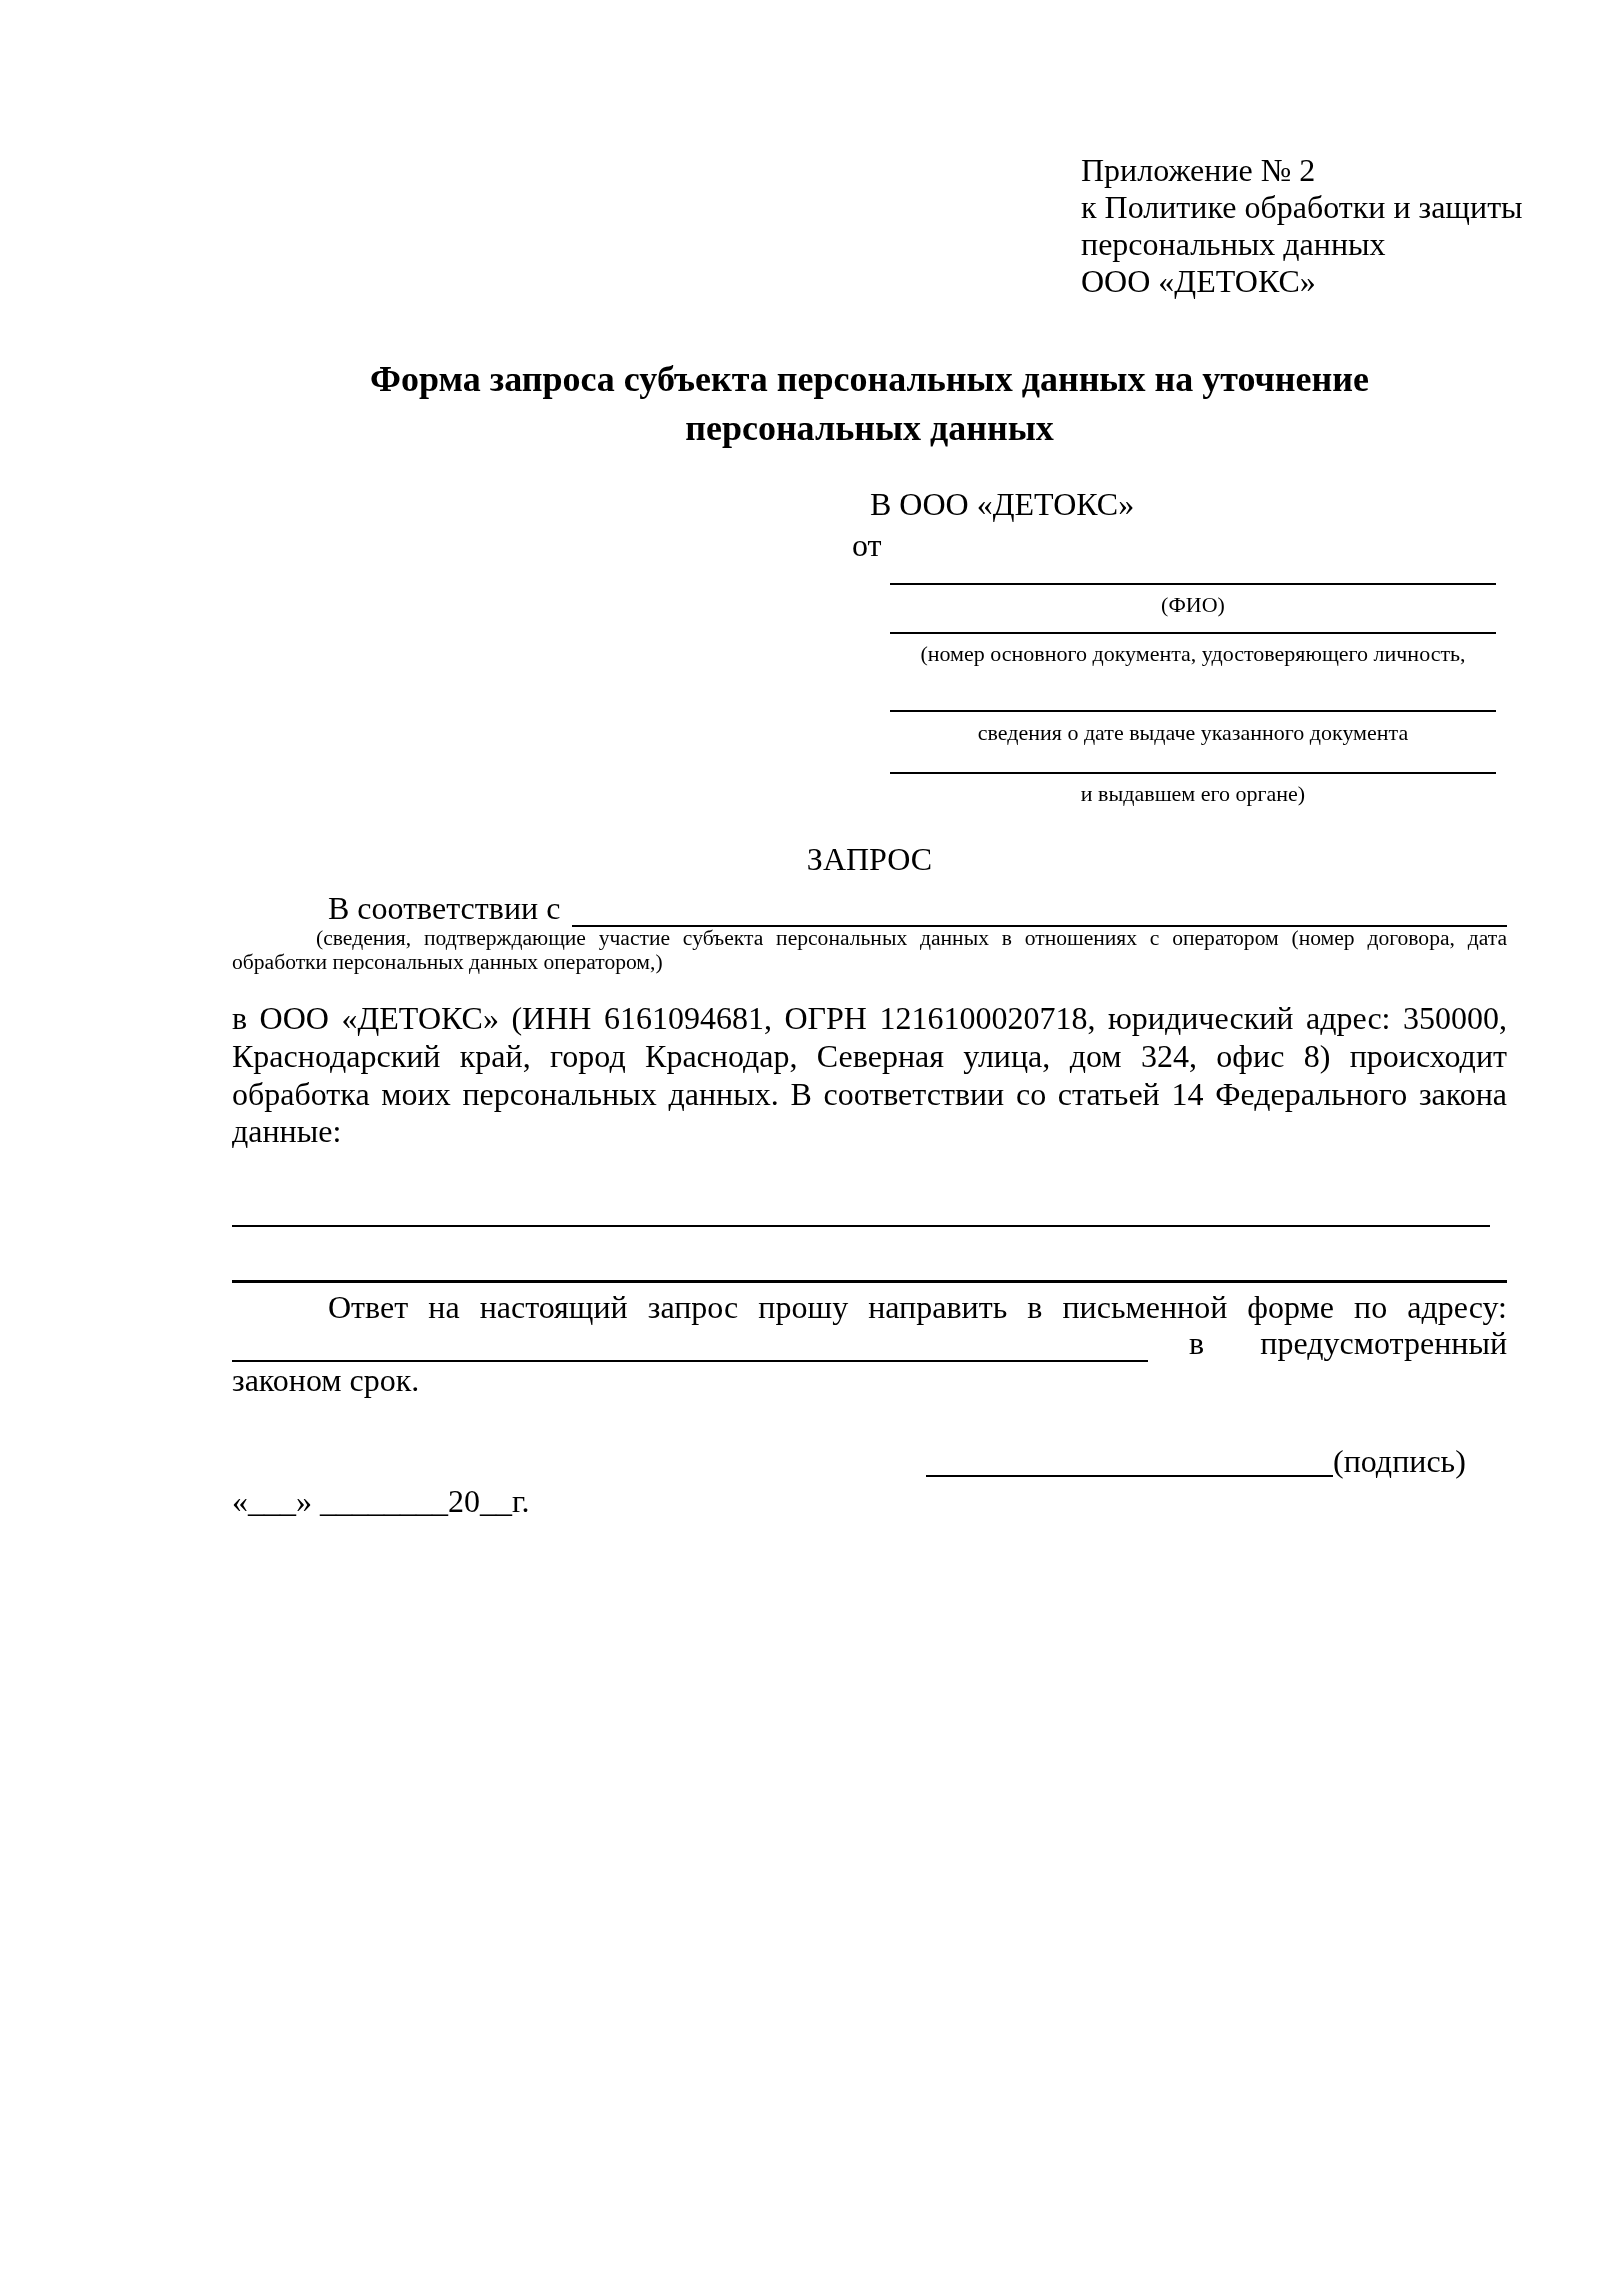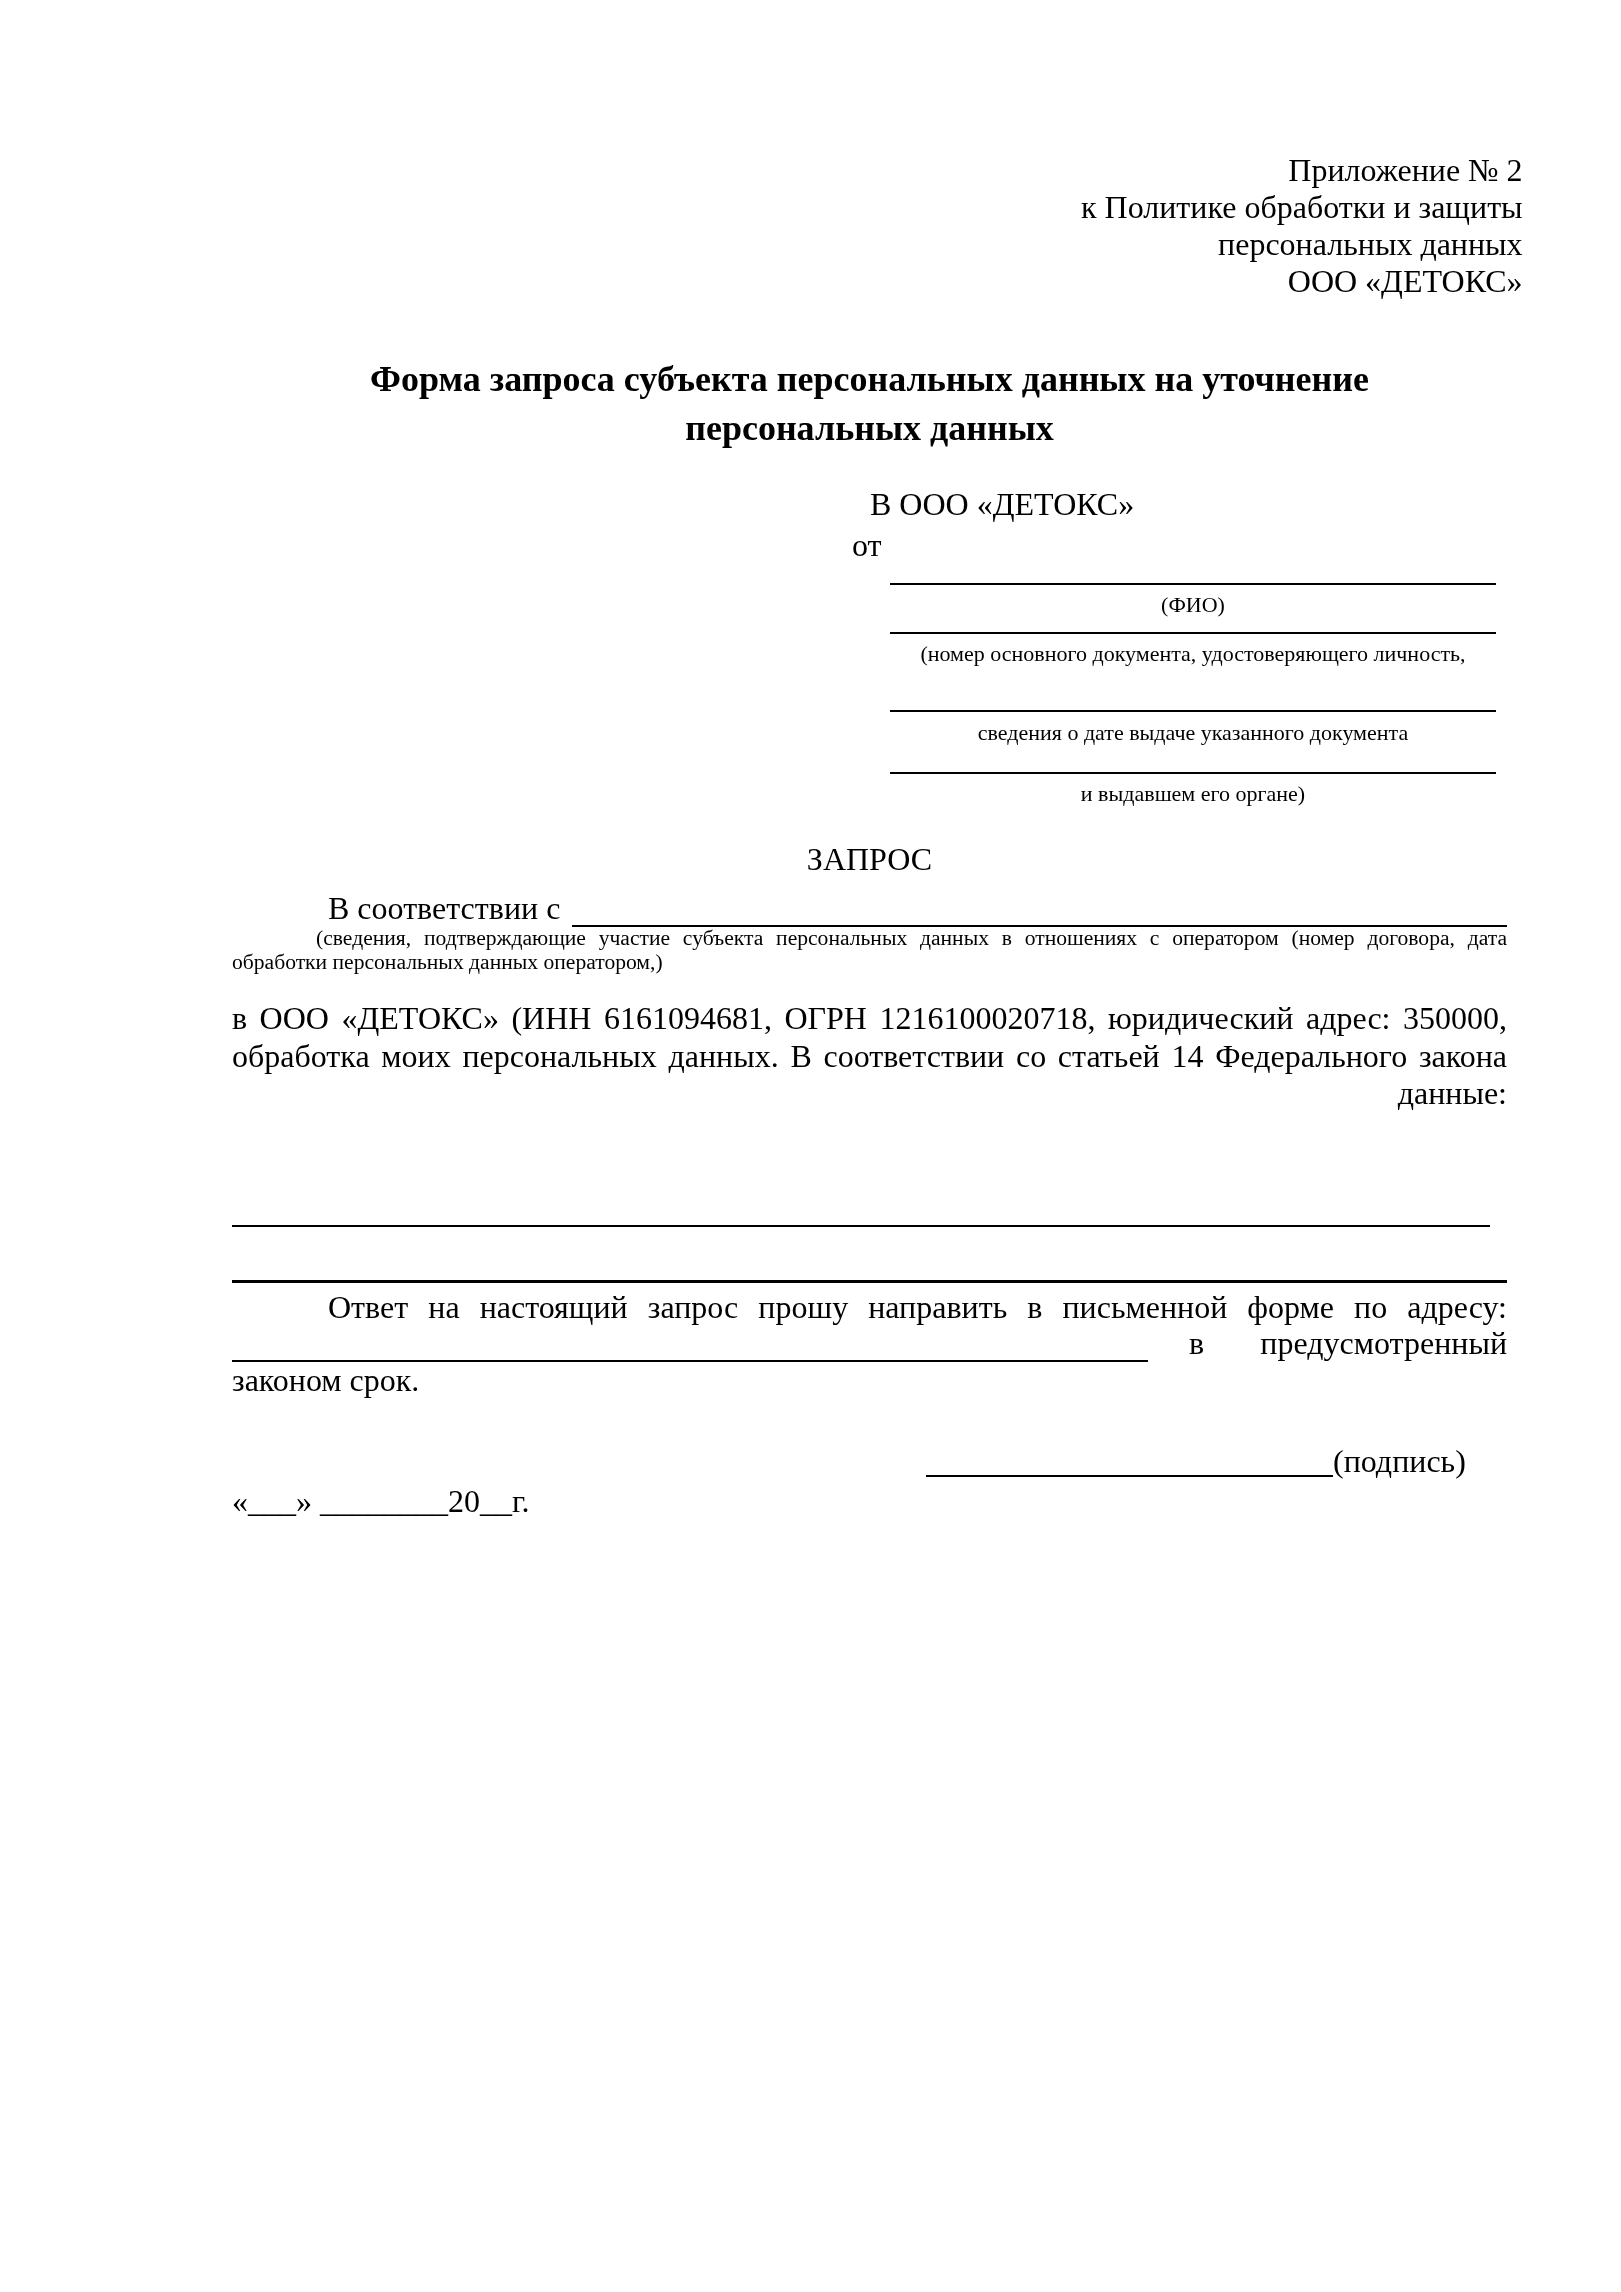--- a/index.html
+++ b/index.html
@@ -5,21 +5,21 @@
   html,body{margin:0;padding:0;background:#e8e8e8;}
   .page{
     position:relative;
     width:1621px;height:2293px;
     background:#ffffff;
     font-family:"Liberation Serif","DejaVu Serif",serif;
     color:#000;
     overflow:hidden;
   }
   .abs{position:absolute;}
-  .t{font-size:32px;line-height:37px;white-space:nowrap;text-align:right;}
+  .t{font-size:32px;line-height:37px;white-space:nowrap;}
   .small{font-size:21.6px;line-height:24px;}
   .lbl{font-size:22px;line-height:29px;text-align:center;white-space:nowrap;}
   .jline{font-size:32px;line-height:38px;text-align:justify;text-align-last:justify;white-space:normal;}
   .jsmall{font-size:21.6px;line-height:24px;text-align:justify;text-align-last:justify;white-space:normal;}
   .blankline{border-bottom:2.9px solid #000;}
   .title{font-size:36px;line-height:49px;font-weight:bold;text-align:center;}
   .flexrow{display:flex;align-items:flex-end;}
 </style>
 </head>
 <body>
@@ -60,20 +60,21 @@
     <span class="blankline" style="flex:1;height:31px;margin-left:11.8px;"></span>
   </div>
 
   <div class="abs" style="left:232px;top:926px;width:1275px;">
     <div class="jsmall" style="text-indent:84px;">(сведения, подтверждающие участие субъекта персональных данных в отношениях с оператором (номер договора, дата</div>
     <div class="small">обработки персональных данных оператором,)</div>
   </div>
 
   <div class="abs" style="left:232px;top:999px;width:1275px;">
     <div class="jline">в ООО «ДЕТОКС» (ИНН 6161094681, ОГРН 1216100020718, юридический адрес: 350000,</div>
+    <div class="jline">Краснодарский край, город Краснодар, Северная улица, дом 324, офис 8) происходит</div>
     <div class="jline">обработка моих персональных данных. В соответствии со статьей 14 Федерального закона</div>
     <div class="t">данные:</div>
   </div>
 
   <div class="abs blankline" style="left:232px;top:1191px;width:1258px;height:34px;"></div>
   <div class="abs" style="left:232px;top:1243px;width:1275px;height:37px;border-bottom:3.9px solid #000;"></div>
 
   <div class="abs jline" style="left:232px;top:1288px;width:1275px;text-indent:96px;">Ответ на настоящий запрос прошу направить в письменной форме по адресу:</div>
   <div class="abs flexrow" style="left:232px;top:1325px;width:1275px;height:37px;">
     <span style="width:916px;height:33px;border-bottom:2.9px solid #000;"></span>

